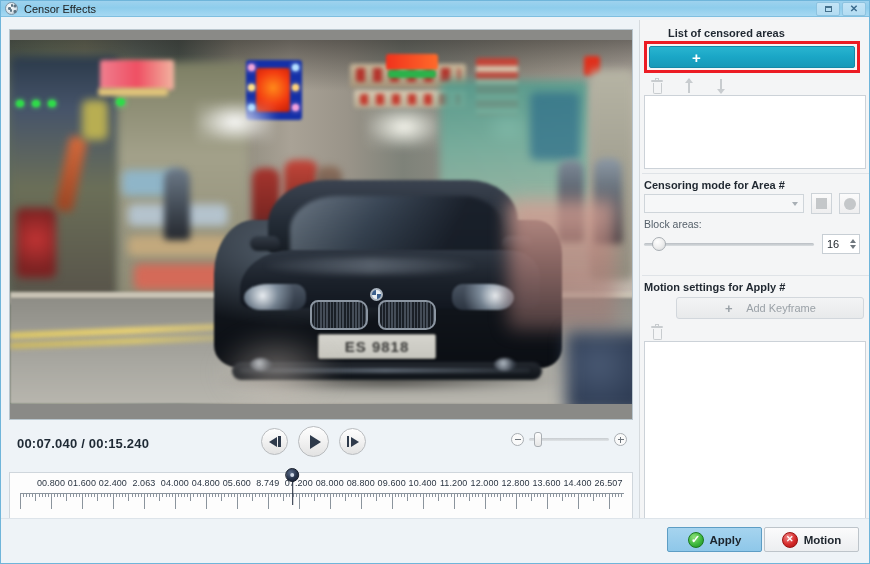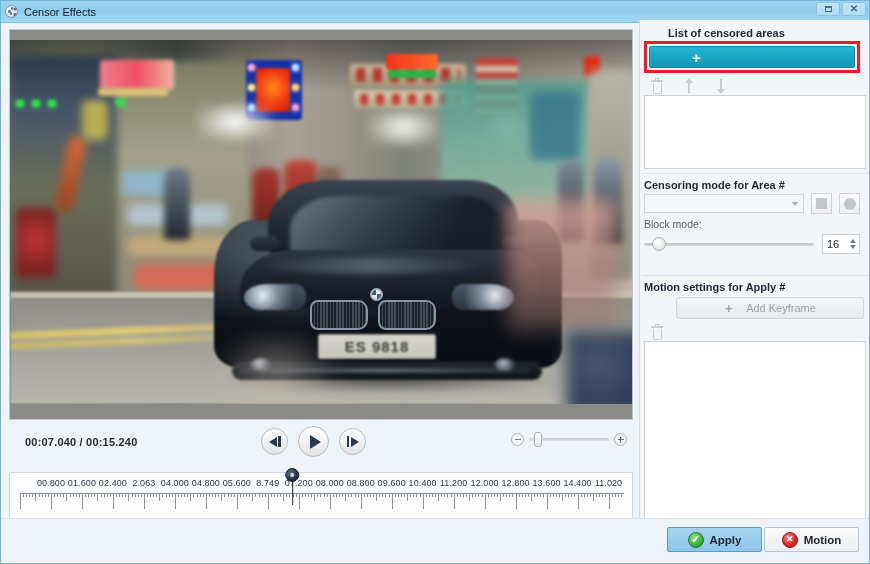--- a/index.html
+++ b/index.html
@@ -19,21 +19,21 @@
     background: #eef3f7;
     border: 1px solid #6fb5da;
     overflow: hidden;
   }
 
   
   .title-bar {
     position: absolute;
     left: 0; top: 0;
     width: 870px;
-    height: 22px;
+    height: 16px;
     background: linear-gradient(to bottom, #9ed2ee 0%, #8ecdec 45%, #a5d8f2 100%);
     border-bottom: 1px solid #7fbfe0;
     display: flex;
     align-items: center;
     box-sizing: border-box;
   }
   .title-icon {
     width: 13px; height: 13px;
     margin-left: 4px;
     border-radius: 50%;
@@ -328,22 +328,22 @@
   }
 
   
   .timebar {
     position: absolute;
     left: 4px; top: 398px;
     width: 624px; height: 44px;
   }
   .time-readout {
     position: absolute;
-    left: 16px; top: 14px;
-    font-size: 11px;
+    left: 8px; top: 14px;
+    font-size: 13px;
     font-weight: bold;
     color: #1f2a35;
     letter-spacing: 0.2px;
     white-space: nowrap;
   }
   .transport {
     position: absolute;
     left: 252px; top: 4px;
     display: flex;
     gap: 10px;
@@ -1004,21 +1004,21 @@
               <div class="ruler-label" style="left: 278.769px;">07.200</div>
               <div class="ruler-label" style="left: 309.744px;">08.000</div>
               <div class="ruler-label" style="left: 340.718px;">08.800</div>
               <div class="ruler-label" style="left: 371.692px;">09.600</div>
               <div class="ruler-label" style="left: 402.667px;">10.400</div>
               <div class="ruler-label" style="left: 433.641px;">11.200</div>
               <div class="ruler-label" style="left: 464.615px;">12.000</div>
               <div class="ruler-label" style="left: 495.59px;">12.800</div>
               <div class="ruler-label" style="left: 526.564px;">13.600</div>
               <div class="ruler-label" style="left: 557.538px;">14.400</div>
-              <div class="ruler-label" style="left: 588.513px;">11.020</div>
+              <div class="ruler-label" style="left: 588.513px;">26.507</div>
             </div>
           <div class="ruler-axis"></div>
           <div class="ruler-ticks">
               <div class="tick major" style="left: 0px;"></div>
               <div class="tick minor" style="left: 3.09744px;"></div>
               <div class="tick minor" style="left: 6.19487px;"></div>
               <div class="tick minor" style="left: 9.29231px;"></div>
               <div class="tick minor" style="left: 12.3897px;"></div>
               <div class="tick mid" style="left: 15.4872px;"></div>
               <div class="tick minor" style="left: 18.5846px;"></div>
@@ -1252,21 +1252,21 @@
             <span class="selval"></span>
             <span class="chev"></span>
           </div>
           <div class="shape-btn">
             <span class="sq"></span>
           </div>
           <div class="shape-btn">
             <span class="ci"></span>
           </div>
         </div>
-        <div class="blk-label">Block mode:</div>
+        <div class="blk-label">Block areas:</div>
         <div class="slider-row">
           <div class="slider-track">
             <div class="slider-handle" style="left: 8.3px;"></div>
           </div>
           <div class="spin">
             <span class="v">16</span>
             <span class="spin-arrows">
               <span class="up"></span>
               <span class="dn"></span>
             </span>

